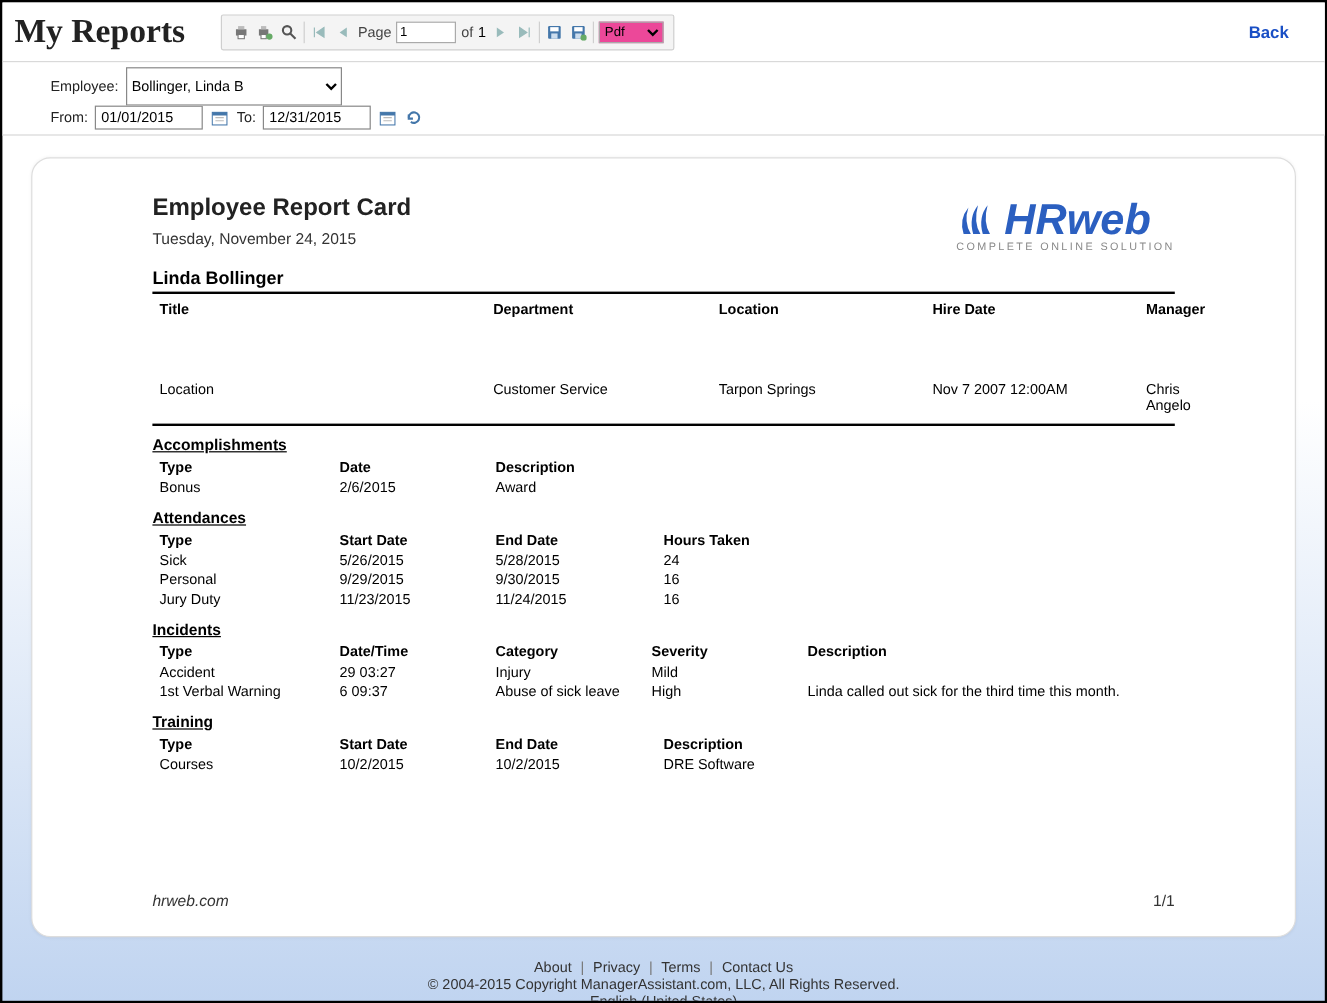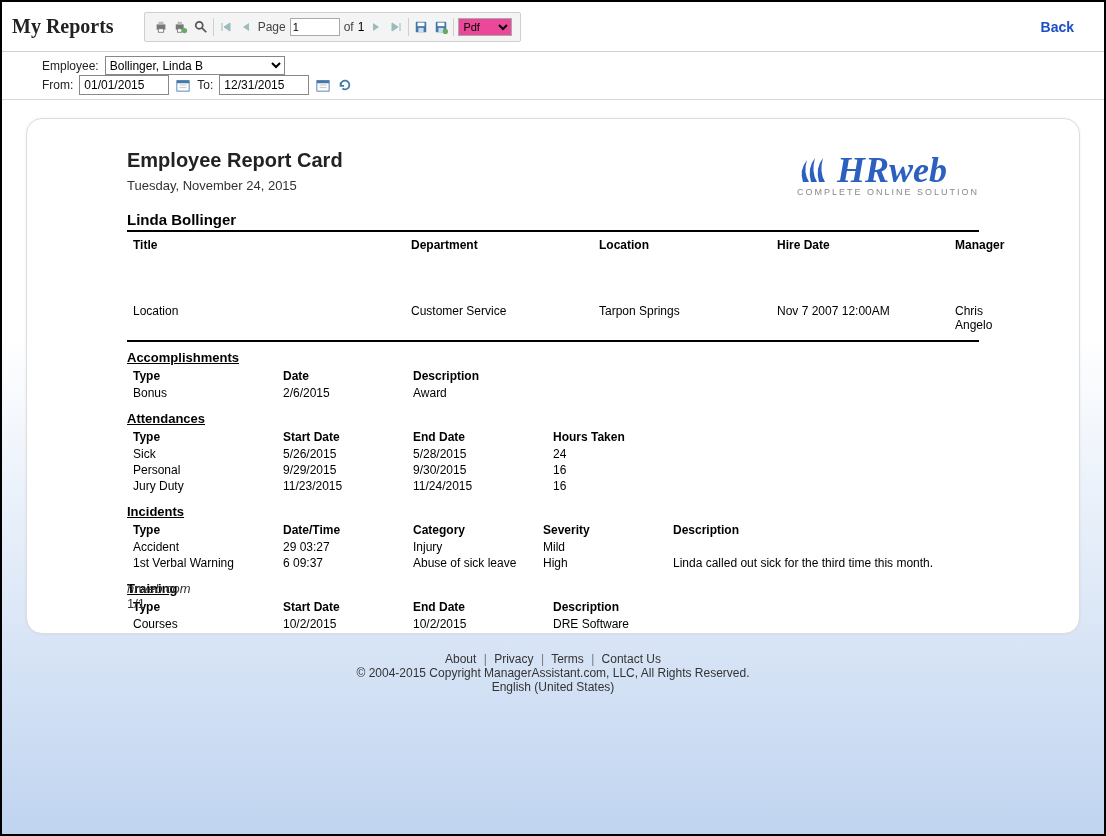--- a/index.html
+++ b/index.html
@@ -18,21 +18,21 @@
     display: flex;
     align-items: center;
     padding: 4px 10px;
     border-bottom: 1px solid #d0d0d0;
     background: #fff;
     height: 50px;
   }
   .app-title {
     font-family: "Times New Roman", serif;
     font-weight: bold;
-    font-size: 20px;
+    font-size: 28px;
     color: #222;
     margin-right: 30px;
   }
   .toolbar-box {
     background: #f4f4f4;
     border: 1px solid #cfcfcf;
     border-radius: 2px;
     padding: 4px 8px;
     display: flex;
     align-items: center;
@@ -80,21 +80,21 @@
     background: #fff;
   }
   .filter-row {
     display: flex;
     align-items: center;
     gap: 6px;
   }
   .filter-label { color: #222; }
   select.emp-select {
     width: 180px;
-    height: 19px;
+    height: 32px;
     border: 1px solid #888;
     font-size: 12px;
     background: #fff;
   }
   input.date-input {
     width: 90px;
     height: 20px;
     border: 1px solid #888;
     font-size: 12px;
     padding: 0 4px;
@@ -106,21 +106,21 @@
     display: inline-flex;
     align-items: center;
     justify-content: center;
   }
   .report-page {
     margin: 18px 24px;
     background: #fff;
     border: 1px solid #ddd;
     border-radius: 16px;
     padding: 30px 100px 44px 100px;
-    height: 516px;
+    height: 650px;
     position: relative;
     box-shadow: 0 0 3px rgba(0,0,0,0.06);
   }
   .report-header {
     display: flex;
     justify-content: space-between;
     align-items: flex-start;
   }
   .report-title {
     font-size: 20px;
@@ -136,21 +136,21 @@
     display: flex;
     align-items: center;
   }
   .logo-swirl {
     width: 36px;
     height: 36px;
     display: inline-block;
     margin-right: 4px;
   }
   .logo-text {
-    font-family: Liberation Serif, serif;
+    font-family: Liberation Sans, sans-serif;
     font-size: 36px;
     font-weight: bold;
     font-style: italic;
     color: #2b5fc0;
   }
   .logo-sub {
     font-size: 9px;
     letter-spacing: 2px;
     color: #888;
     text-align: right;
@@ -194,21 +194,20 @@
     position: absolute;
     bottom: 22px;
     left: 100px;
     right: 100px;
     display: flex;
     justify-content: space-between;
     font-style: italic;
     color: #333;
     border-top: 0;
     font-size: 13px;
-    flex-direction: column;
   }
   .page-footer {
     text-align: center;
     color: #333;
     font-size: 12px;
     margin-top: 10px;
   }
   .page-footer .links span { cursor: pointer; }
   .sep { color: #777; padding: 0 4px; }
   .export-select {

